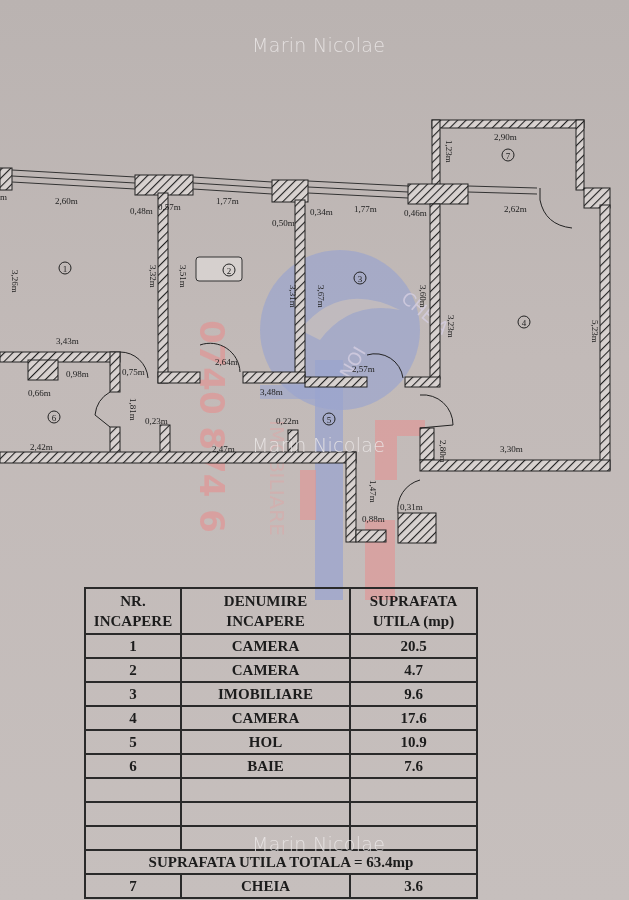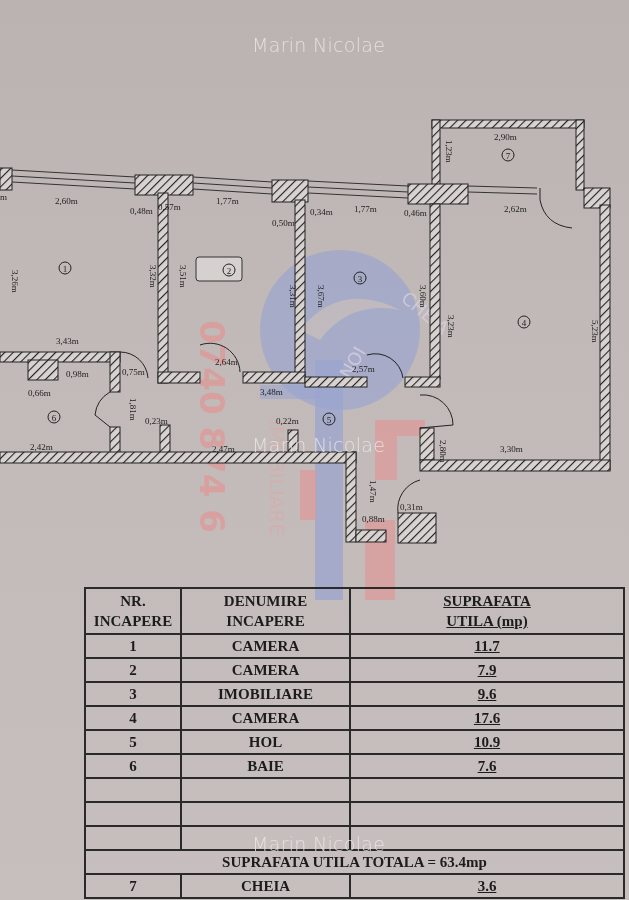--- a/index.html
+++ b/index.html
@@ -1,25 +1,25 @@
 <!DOCTYPE html>
 <html><head>
 <meta charset="utf-8">
 <style>
   html,body{margin:0;padding:0;}
   body{width:629px;height:900px;overflow:hidden;background:#b8b0ae;font-family:"Liberation Serif",serif;position:relative;}
   .paper{position:absolute;left:0;top:0;width:629px;height:900px;background:linear-gradient(180deg,#bab3b1 0%,#c2bab8 40%,#c6bfbd 100%);}
   svg.plan{position:absolute;left:0;top:0;}
   .wm{position:absolute;font-family:"DejaVu Sans",sans-serif;color:rgba(235,232,232,0.85);font-size:19px;font-weight:300;letter-spacing:0.3px;}
   .dim{font-family:"Liberation Serif",serif;font-size:9px;fill:#222;}
-  .tbl{position:absolute;left:84px;top:587px;width:541px;border-collapse:collapse;font-family:"Liberation Serif",serif;font-weight:bold;color:#1c1c1c;font-size:15px;border-radius:10px;}
+  .tbl{position:absolute;left:84px;top:587px;width:394px;border-collapse:collapse;font-family:"Liberation Serif",serif;font-weight:bold;color:#1c1c1c;font-size:15px;border-radius:10px;}
   .tbl td{border:2px solid #2a2a2a;padding:0 6px;height:22px;line-height:20px;}
   .tbl td.c1{width:82px;text-align:center;}
   .tbl td.c2{width:155px;text-align:center;}
-  .tbl td.c3{text-align:center;text-decoration:underline;}
+  .tbl td.c3{text-align:center;}
   .tbl .hdr td{height:44px;line-height:20px;}
   .tbl .total td{text-align:center;}
 </style>
 </head>
 <body>
 
 <div class="paper"></div>
 
 <svg class="plan" width="629" height="900" viewBox="0 0 629 900">
   <defs>
@@ -177,26 +177,26 @@
 <table class="tbl">
   <tbody>
       <tr class="hdr">
     <td class="c1"><span>NR.</span><br><span>INCAPERE</span></td>
     <td class="c2"><span>DENUMIRE</span><br><span>INCAPERE</span></td>
     <td class="c3"><span>SUPRAFATA</span><br><span>UTILA (mp)</span></td>
   </tr>
   <tr>
         <td class="c1">1</td>
         <td class="c2">CAMERA</td>
-        <td class="c3">11.7</td>
+        <td class="c3">20.5</td>
       </tr>
   <tr>
         <td class="c1">2</td>
         <td class="c2">CAMERA</td>
-        <td class="c3">7.9</td>
+        <td class="c3">4.7</td>
       </tr>
   <tr>
         <td class="c1">3</td>
         <td class="c2">IMOBILIARE</td>
         <td class="c3">9.6</td>
       </tr>
   <tr>
         <td class="c1">4</td>
         <td class="c2">CAMERA</td>
         <td class="c3">17.6</td>

